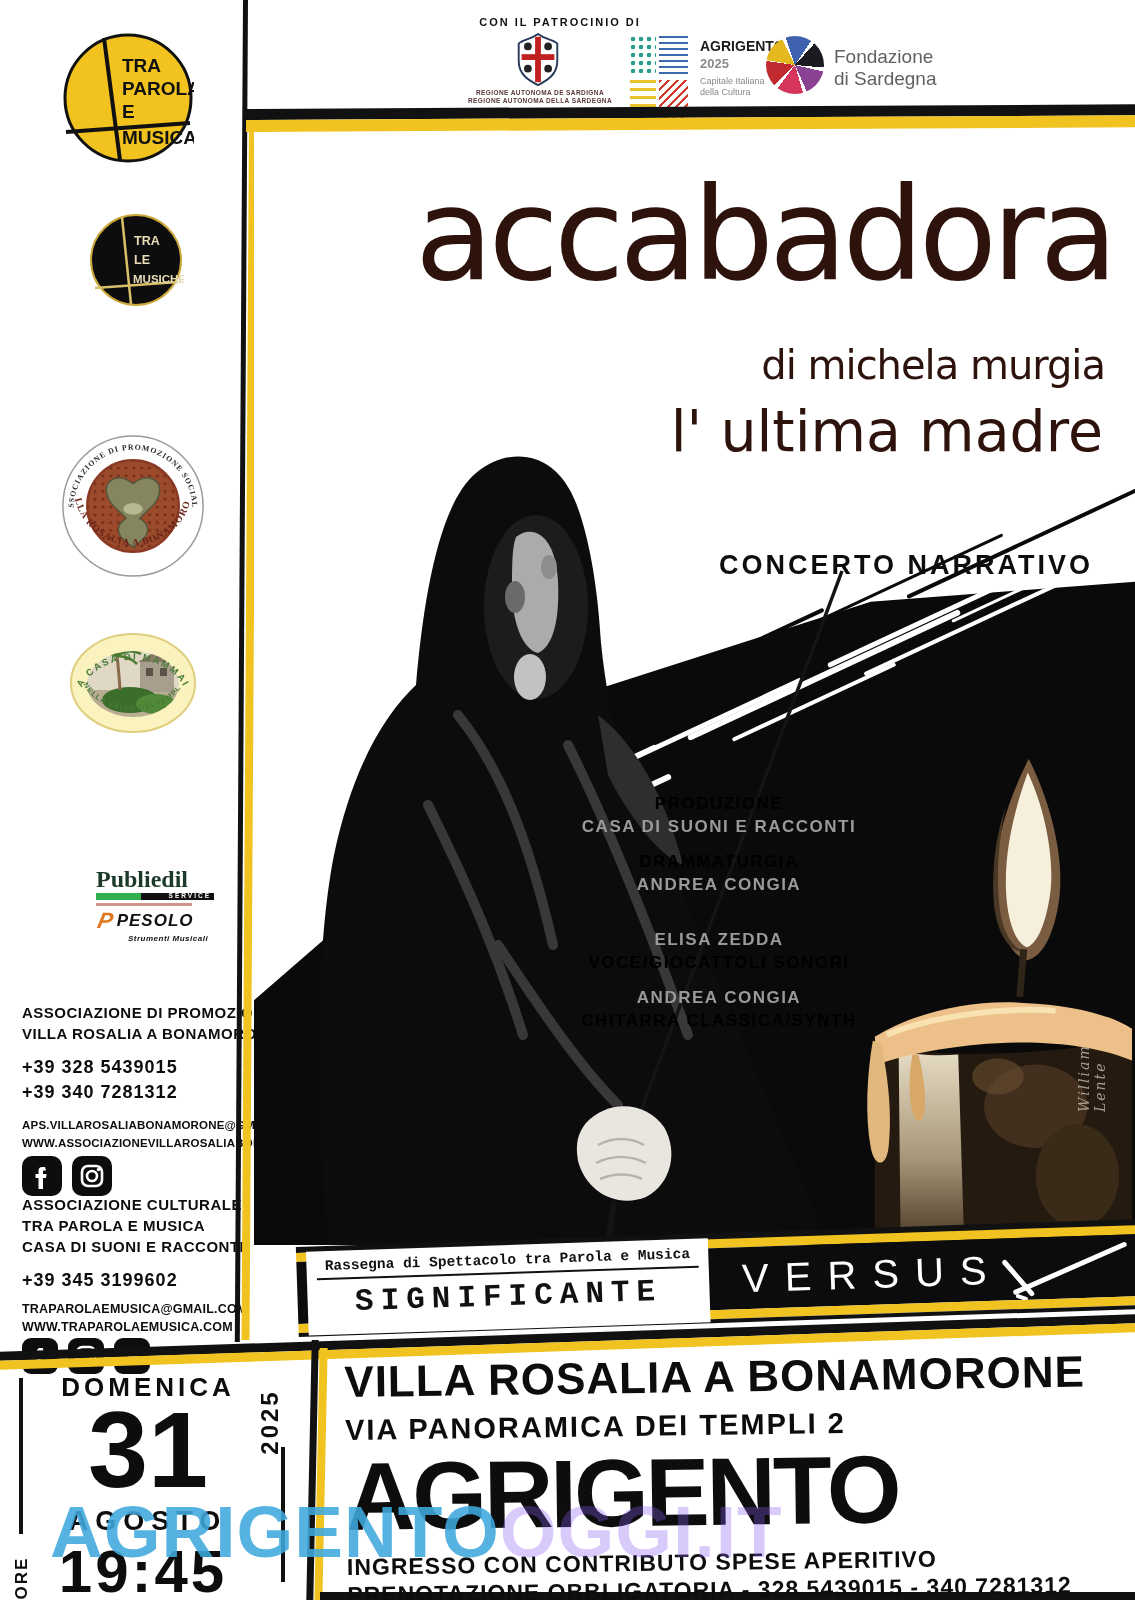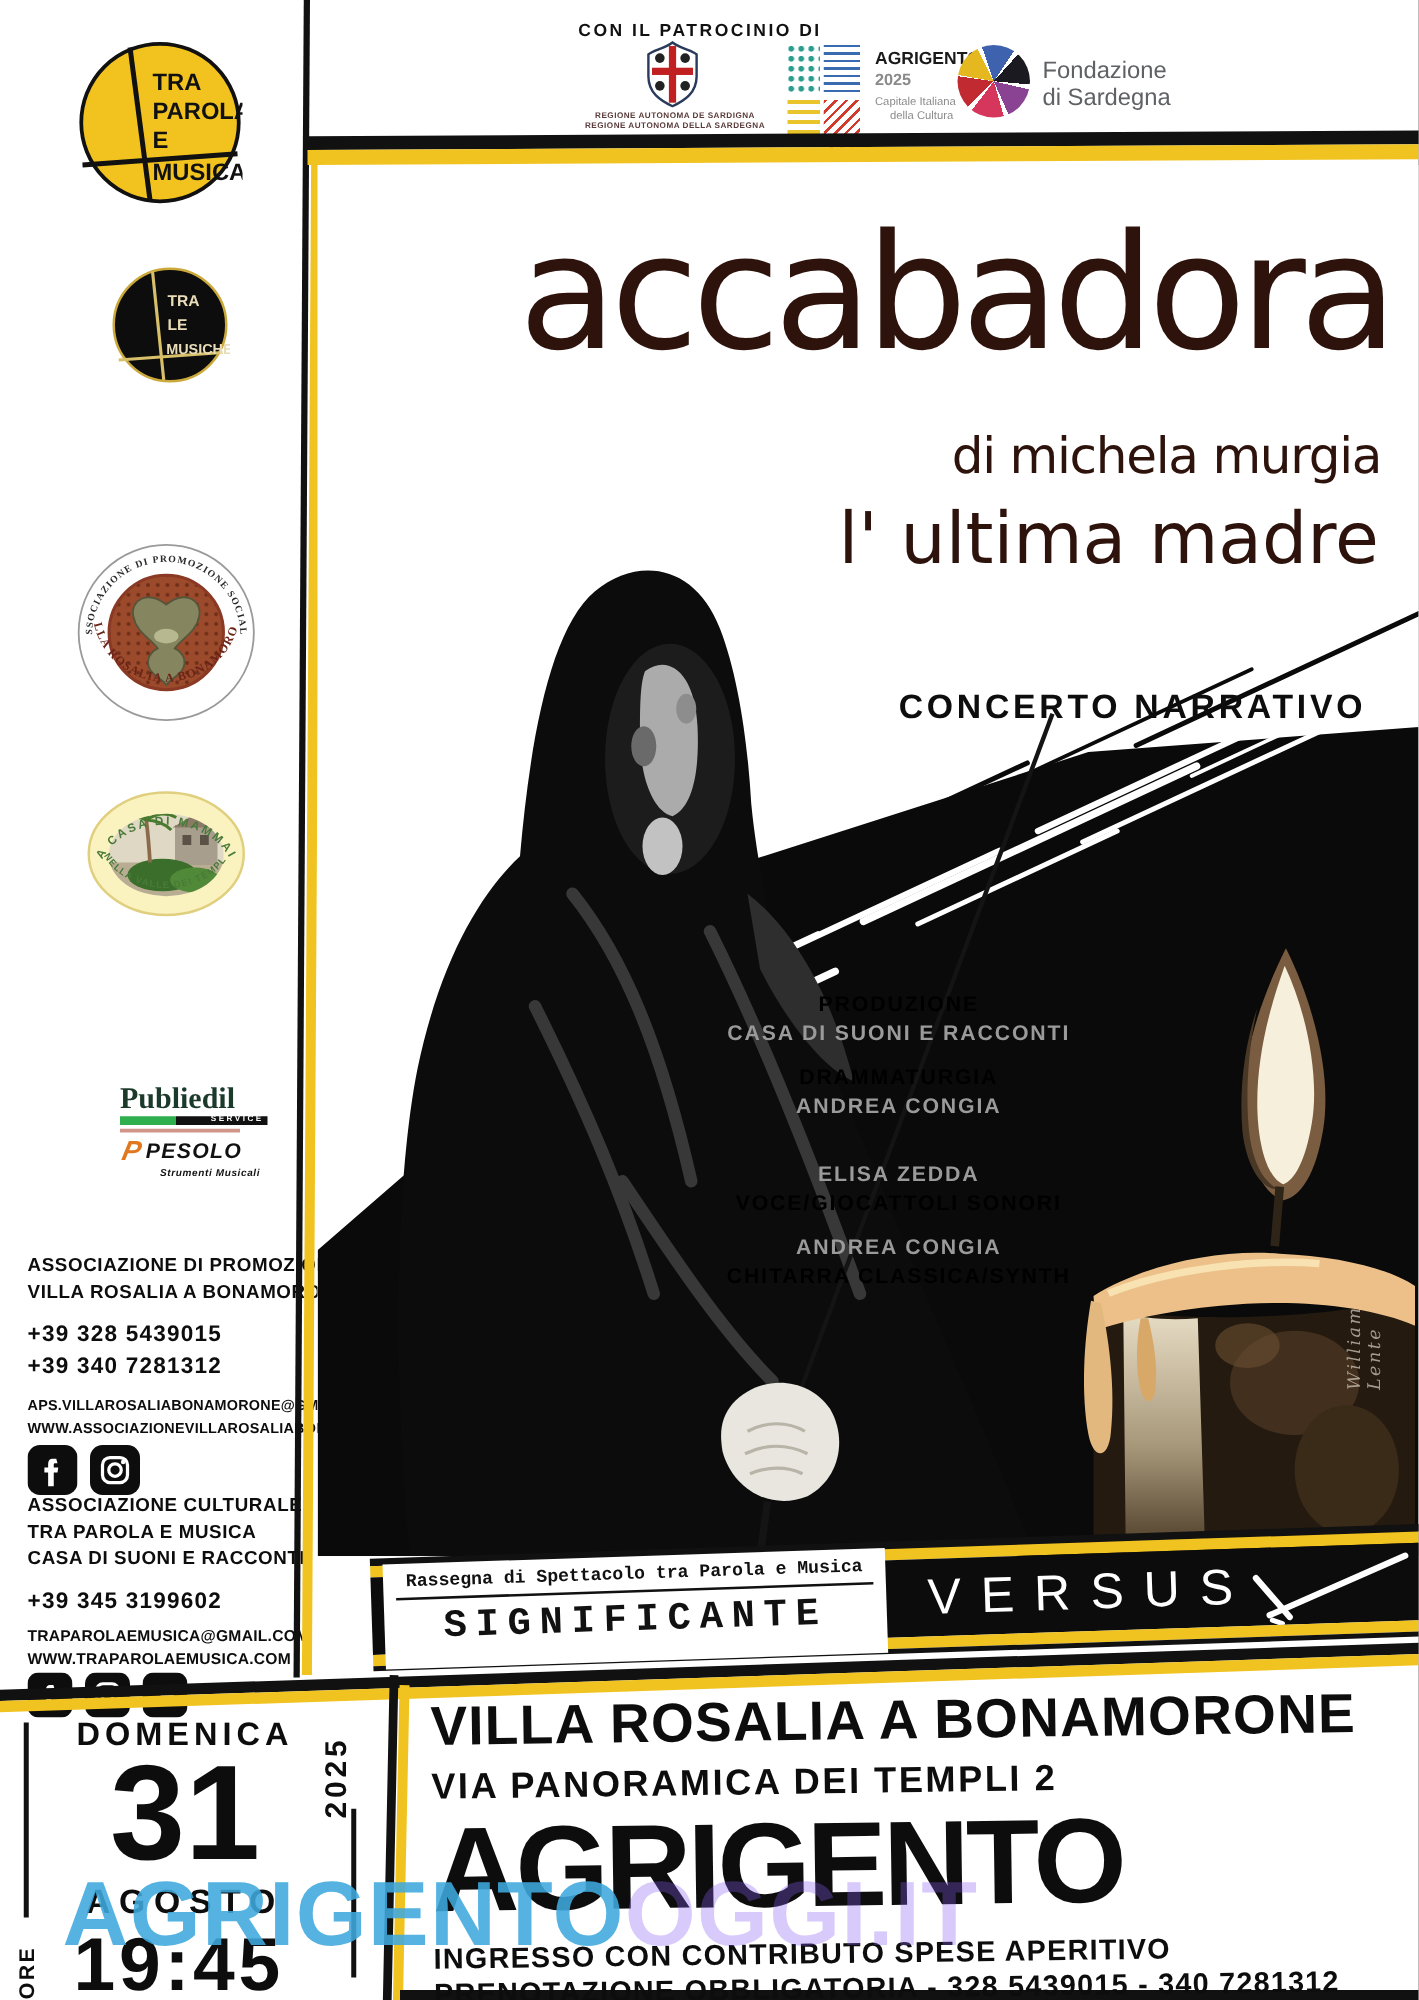--- a/index.html
+++ b/index.html
@@ -1,21 +1,21 @@
 <!DOCTYPE html>
 <html><head>
 <meta charset="utf-8">
 <style>
   * { margin:0; padding:0; box-sizing:border-box; }
   body { background:#888; font-family:"Liberation Sans", sans-serif; }
   .poster { position:relative; width:1135px; height:1600px; background:#ffffff; overflow:hidden; margin:0 auto; }
   .abs { position:absolute; }
 
   
-  .patronage { left:420px; top:16px; width:280px; text-align:center; font-size:14px; letter-spacing:2px; font-weight:bold; color:#111; }
+  .patronage { left:420px; top:16px; width:280px; text-align:center; font-size:11px; letter-spacing:2px; font-weight:bold; color:#111; }
   .sard-caption { left:455px; width:170px; text-align:center; font-size:6.5px; color:#5a3a3a; font-weight:bold; letter-spacing:.4px; }
   .agr-text { color:#1a1a1a; }
   .agr-name { font-size:14px; font-weight:bold; }
   .agr-year { font-size:13px; color:#8a8a8a; font-weight:bold; }
   .agr-sub { font-size:9px; color:#8a8a8a; }
   .fond-label { font-size:19px; color:#5f6165; line-height:1.15; }
   .fond-circle { width:58px; height:58px; border-radius:50%;
     background: conic-gradient(from -80deg, #e6b820 0deg 53deg, #ffffff 53deg 61deg,
       #3f62ae 61deg 114deg, #ffffff 114deg 122deg, #1a1a20 122deg 175deg, #ffffff 175deg 183deg,
       #8a4292 183deg 236deg, #ffffff 236deg 244deg, #d6365c 244deg 297deg, #ffffff 297deg 305deg,
@@ -144,21 +144,21 @@
 
   <div class="abs mosaic" style="left:630px; top:36px;">
     <div class="mo-dots"></div>
     <div class="mo-waves"></div>
     <div class="mo-stripes"></div>
     <div class="mo-zigzag"></div>
   </div>
   <div class="abs agr-text agr-name" style="left:700px; top:38px;">AGRIGENTO</div>
   <div class="abs agr-text agr-year" style="left:700px; top:56px;">2025</div>
   <div class="abs agr-text agr-sub" style="left:700px; top:76px;">Capitale Italiana</div>
-  <div class="abs agr-text agr-sub" style="left:700px; top:87px;margin-left:12px;">della Cultura</div>
+  <div class="abs agr-text agr-sub" style="left:700px; top:87px;">della Cultura</div>
 
   <div class="abs fond-circle" style="left:766px; top:36px;"></div>
   <div class="abs fond-label" style="left:834px; top:46px;">
     <div>Fondazione</div>
     <div>di Sardegna</div>
   </div>
 
   <svg class="abs" style="left:62px; top:32px;" width="132" height="132" viewBox="0 0 132 132">
     <circle cx="66" cy="66" r="63" fill="#f2c31f" stroke="#111" stroke-width="3"></circle>
     <line x1="42" y1="6" x2="58" y2="128" stroke="#111" stroke-width="4"></line>

